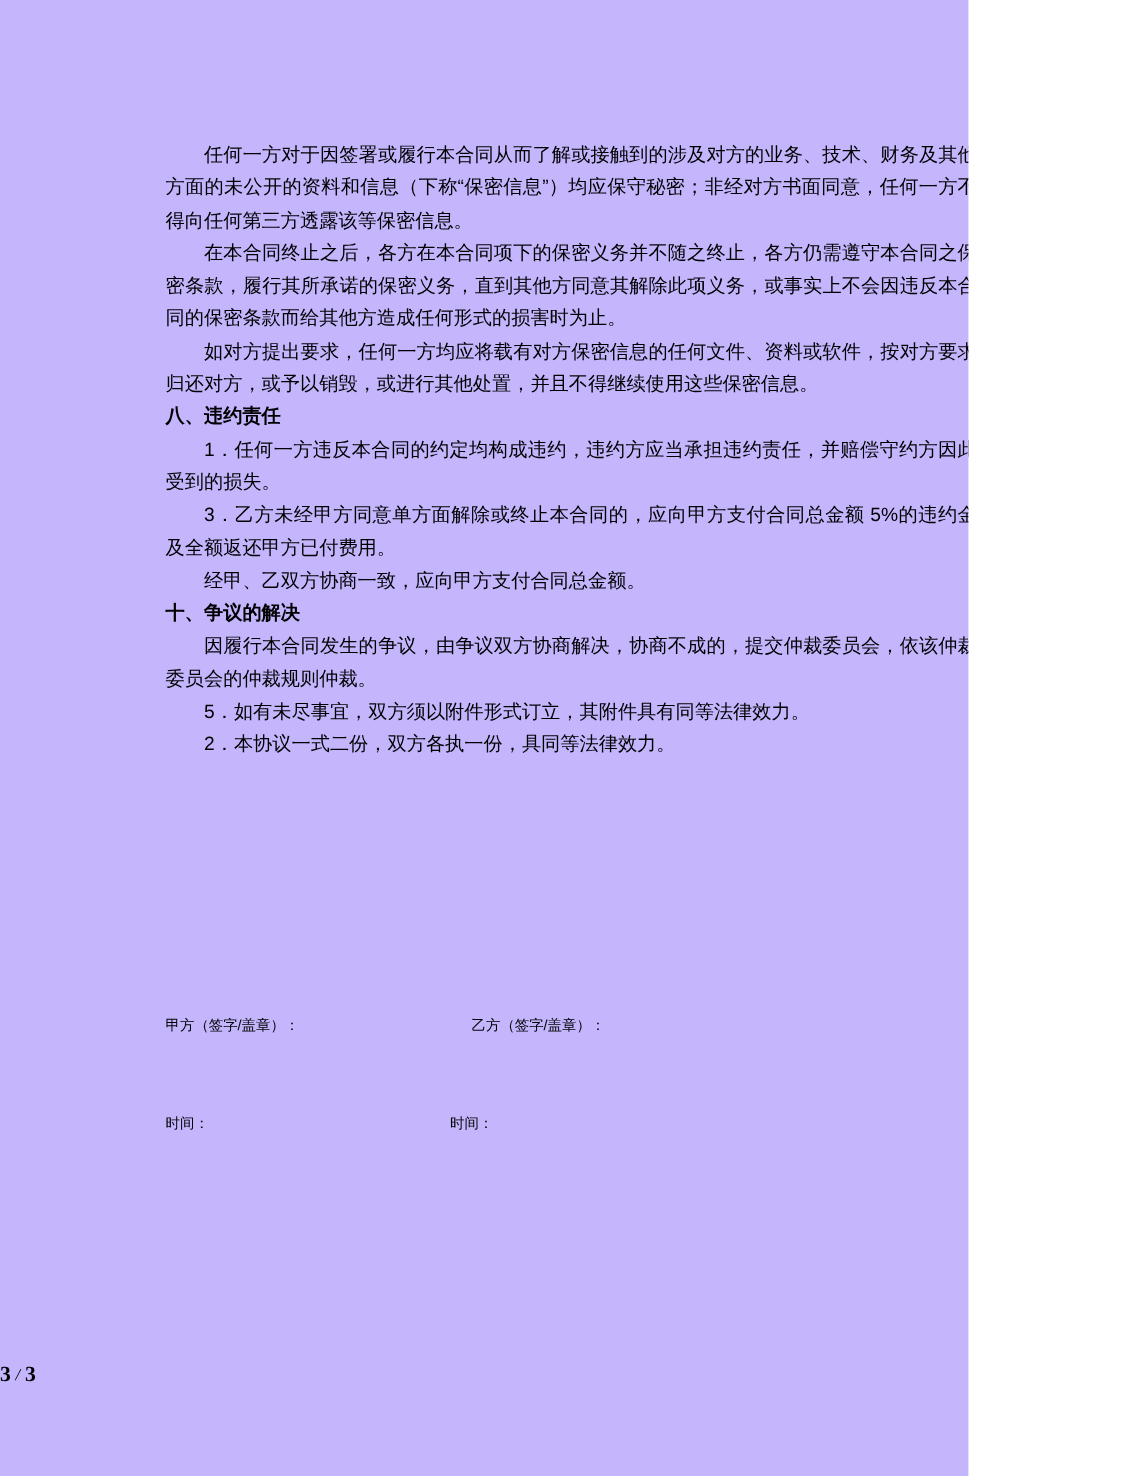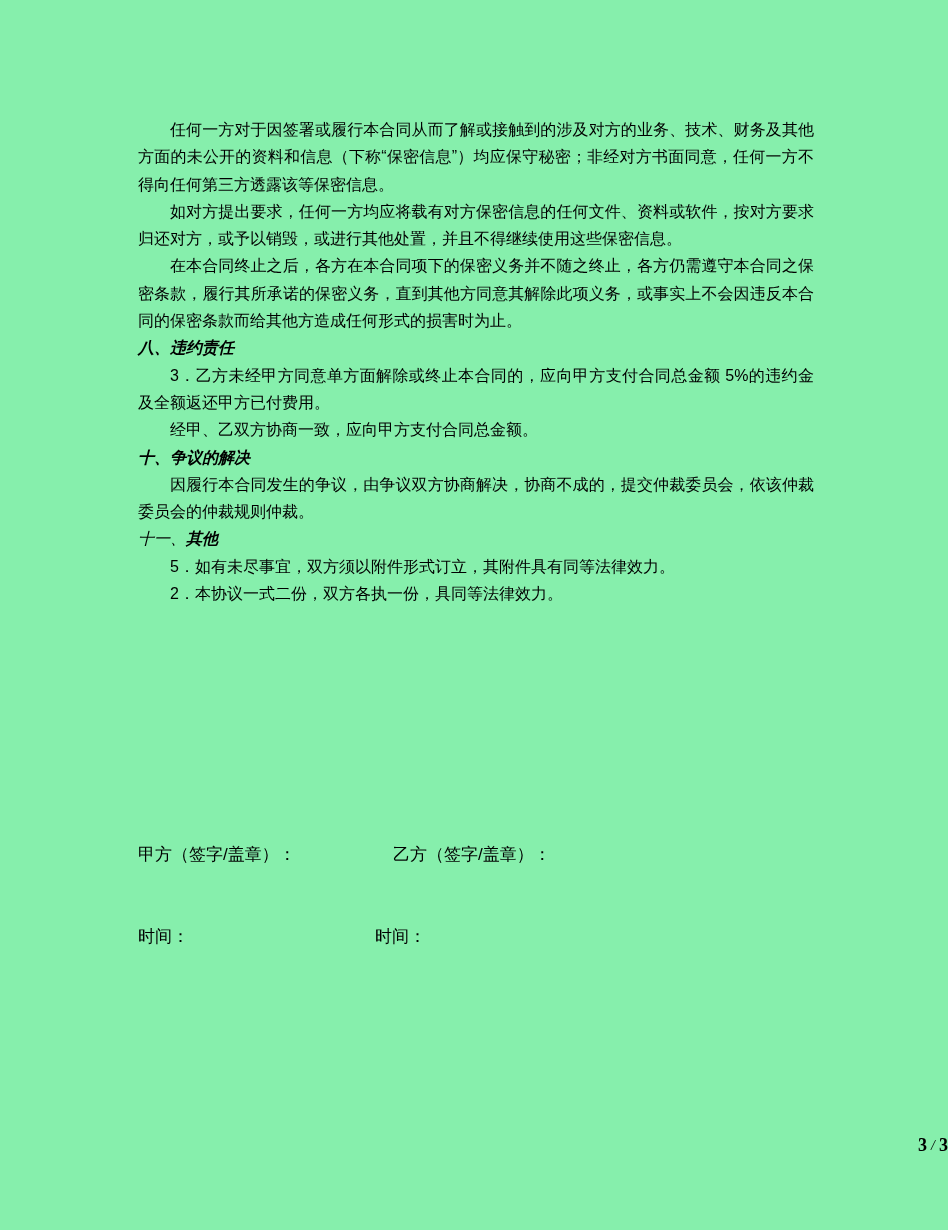--- a/index.html
+++ b/index.html
@@ -3,23 +3,23 @@
 <meta charset="utf-8">
 <style>
   * { box-sizing: border-box; }
   html, body {
     margin: 0;
     padding: 0;
     background: #ffffff;
   }
   .page {
     position: relative;
-    width: 948px;
+    width: 807px;
     height: 1230px;
-    background: #86efac;
+    background: #c4b5fd;
     color: #000000;
     font-family: "Liberation Sans", "DejaVu Sans", sans-serif;
     overflow: hidden;
   }
   .content {
     position: absolute;
     left: 138px;
     top: 116px;
     width: 676px;
     font-size: 16px;
@@ -30,32 +30,31 @@
   }
   .content p {
     margin: 0;
     padding: 0;
   }
   .para {
     text-indent: 2em;
   }
   .heading {
     text-indent: 0;
-    font-style: italic;
   }
   .hnum { font-weight: normal; }
   .hnum.bold { font-weight: bold; }
   .htitle { font-weight: bold; }
   .signature-block {
     position: absolute;
     left: 138px;
     top: 841px;
     width: 676px;
     height: 130px;
-    font-size: 17px;
+    font-size: 12px;
     line-height: 27.3px;
   }
   .sig-row {
     position: absolute;
     left: 0;
     top: 0;
     width: 100%;
   }
   .time-row {
     position: absolute;
@@ -76,21 +75,21 @@
   .time-b {
     position: absolute;
     left: 237px;
     white-space: nowrap;
   }
   .footer {
     position: absolute;
     left: 0;
     top: 1135px;
     width: 100%;
-    text-align: right;
+    text-align: left;
     font-family: "Liberation Serif", "DejaVu Serif", serif;
     font-size: 18px;
     color: #000000;
   }
   .footer .pagenum {
     font-weight: bold;
     font-style: normal;
   }
   .footer .pagesep {
     font-weight: normal;
@@ -101,32 +100,32 @@
     top: -1px;
   }
 </style>
 </head>
 <body>
 
 <div class="page">
 
   <div class="content">
     <p class="para">任何一方对于因签署或履行本合同从而了解或接触到的涉及对方的业务、技术、财务及其他方面的未公开的资料和信息（下称“保密信息”）均应保守秘密；非经对方书面同意，任何一方不得向任何第三方透露该等保密信息。</p>
+    <p class="para">在本合同终止之后，各方在本合同项下的保密义务并不随之终止，各方仍需遵守本合同之保密条款，履行其所承诺的保密义务，直到其他方同意其解除此项义务，或事实上不会因违反本合同的保密条款而给其他方造成任何形式的损害时为止。</p>
     <p class="para">如对方提出要求，任何一方均应将载有对方保密信息的任何文件、资料或软件，按对方要求归还对方，或予以销毁，或进行其他处置，并且不得继续使用这些保密信息。</p>
-    <p class="para">在本合同终止之后，各方在本合同项下的保密义务并不随之终止，各方仍需遵守本合同之保密条款，履行其所承诺的保密义务，直到其他方同意其解除此项义务，或事实上不会因违反本合同的保密条款而给其他方造成任何形式的损害时为止。</p>
 
     <p class="heading"><span class="hnum bold">八、</span><span class="htitle">违约责任</span></p>
+    <p class="para">1．任何一方违反本合同的约定均构成违约，违约方应当承担违约责任，并赔偿守约方因此受到的损失。</p>
     <p class="para">3．乙方未经甲方同意单方面解除或终止本合同的，应向甲方支付合同总金额 5%的违约金及全额返还甲方已付费用。</p>
 
     <p class="para">经甲、乙双方协商一致，应向甲方支付合同总金额。</p>
 
     <p class="heading"><span class="hnum bold">十、</span><span class="htitle">争议的解决</span></p>
     <p class="para">因履行本合同发生的争议，由争议双方协商解决，协商不成的，提交仲裁委员会，依该仲裁委员会的仲裁规则仲裁。</p>
 
-    <p class="heading"><span class="hnum">十一、</span><span class="htitle">其他</span></p>
     <p class="para">5．如有未尽事宜，双方须以附件形式订立，其附件具有同等法律效力。</p>
     <p class="para">2．本协议一式二份，双方各执一份，具同等法律效力。</p>
   </div>
 
   <div class="signature-block">
     <div class="sig-row">
       <span class="sig-a">甲方（签字/盖章）：</span>
       <span class="sig-b">乙方（签字/盖章）：</span>
     </div>
     <div class="time-row">

